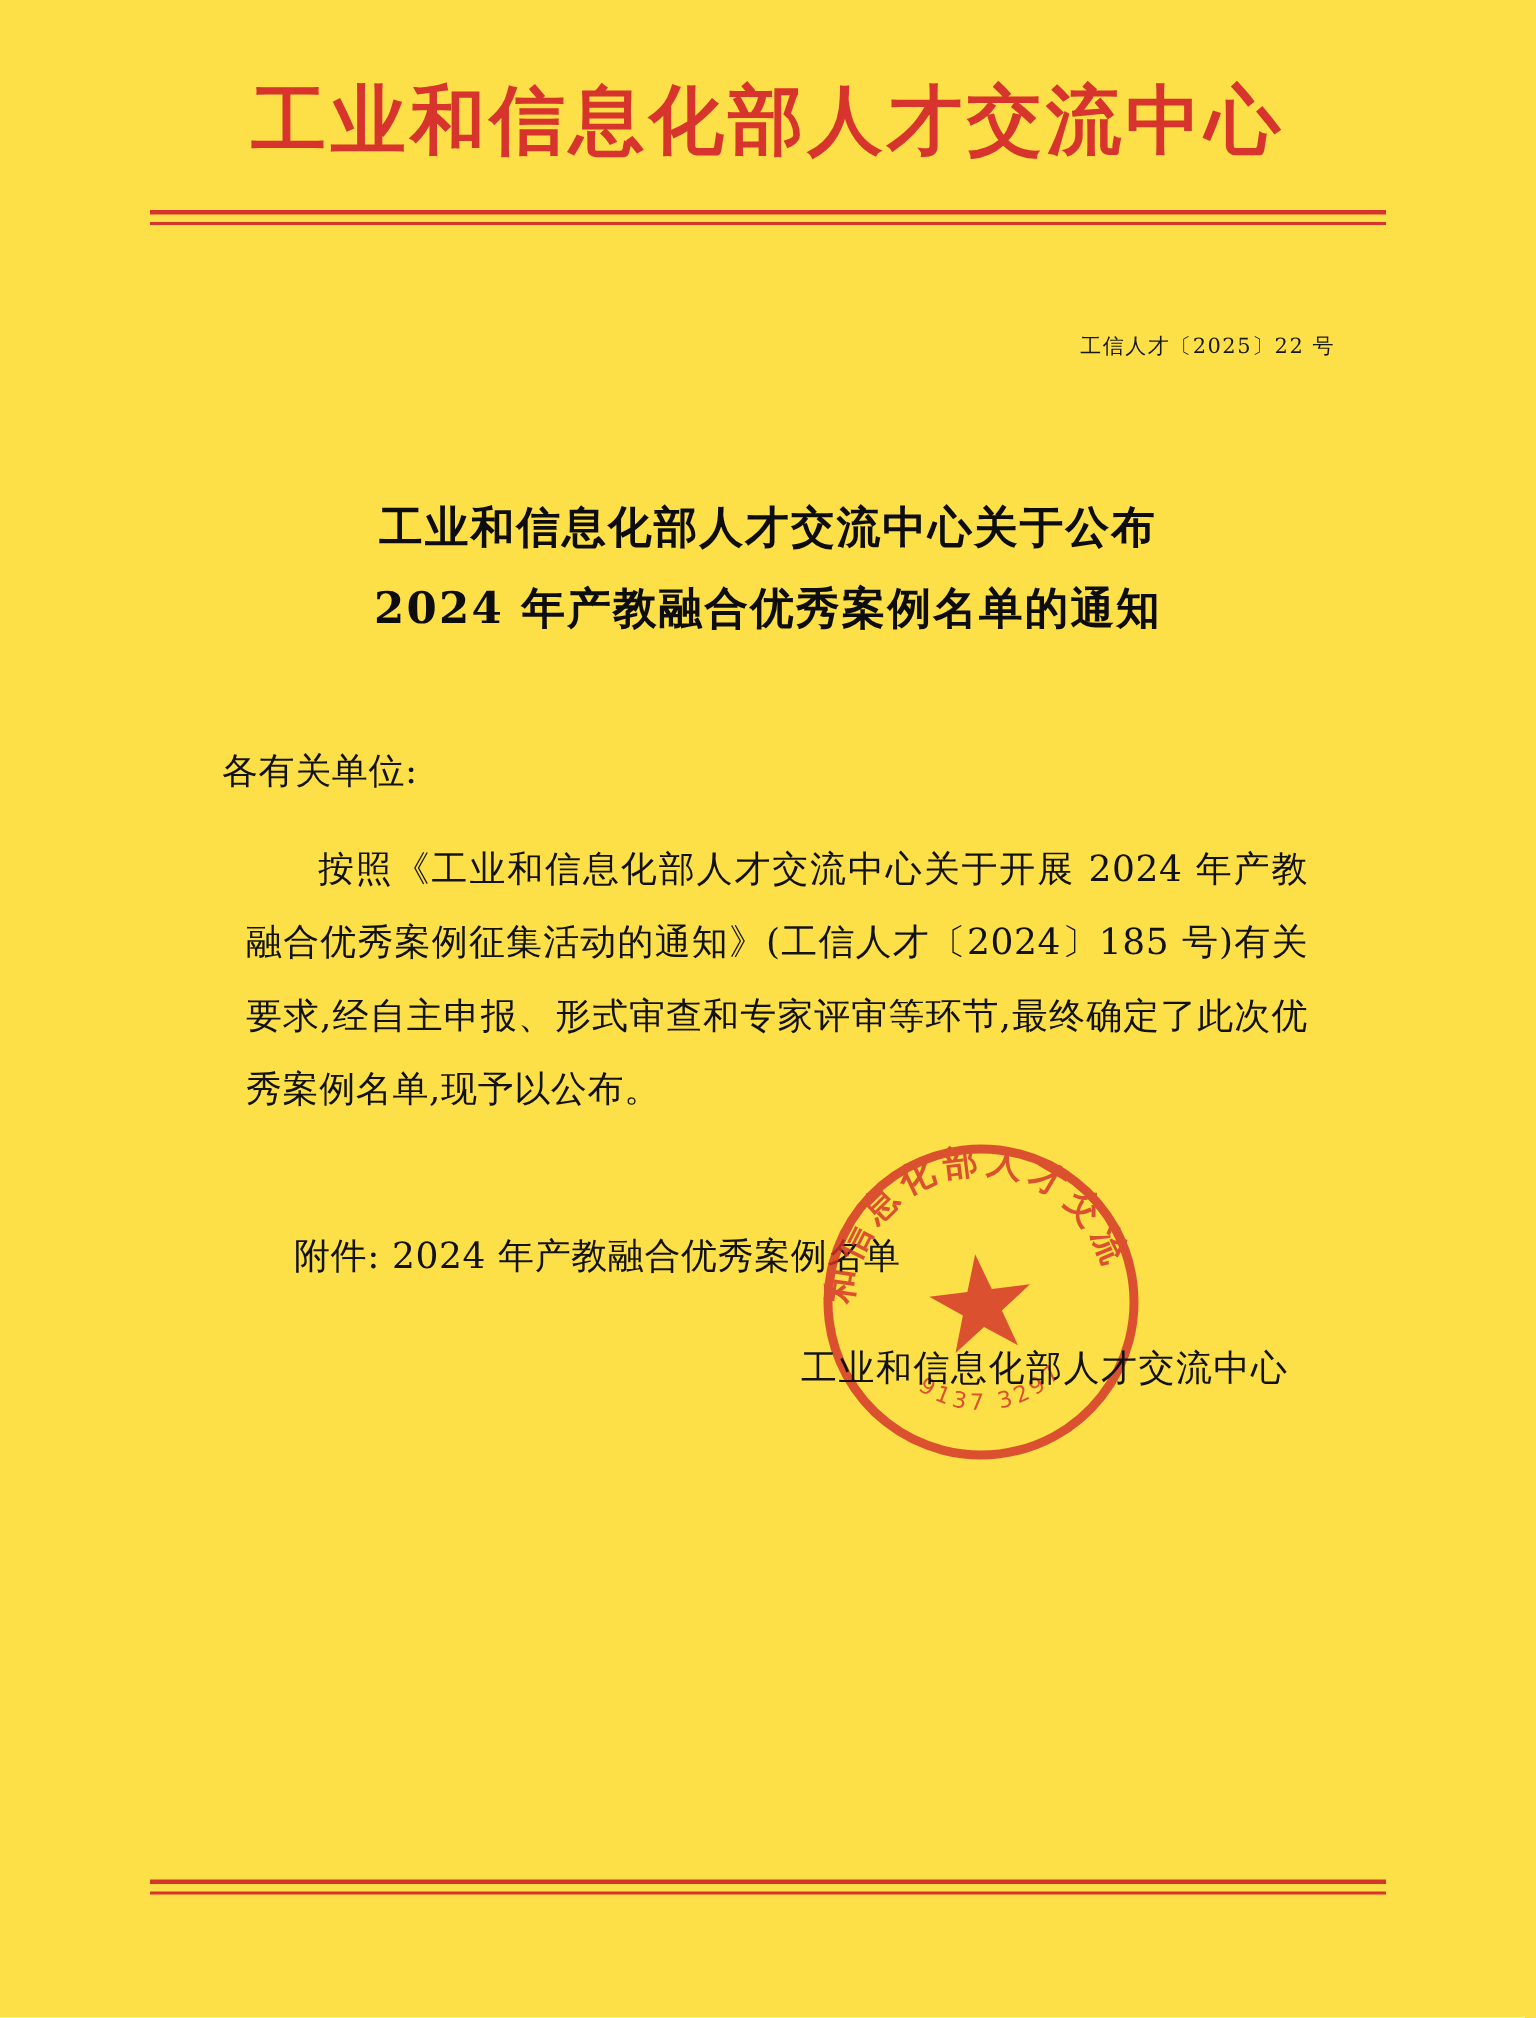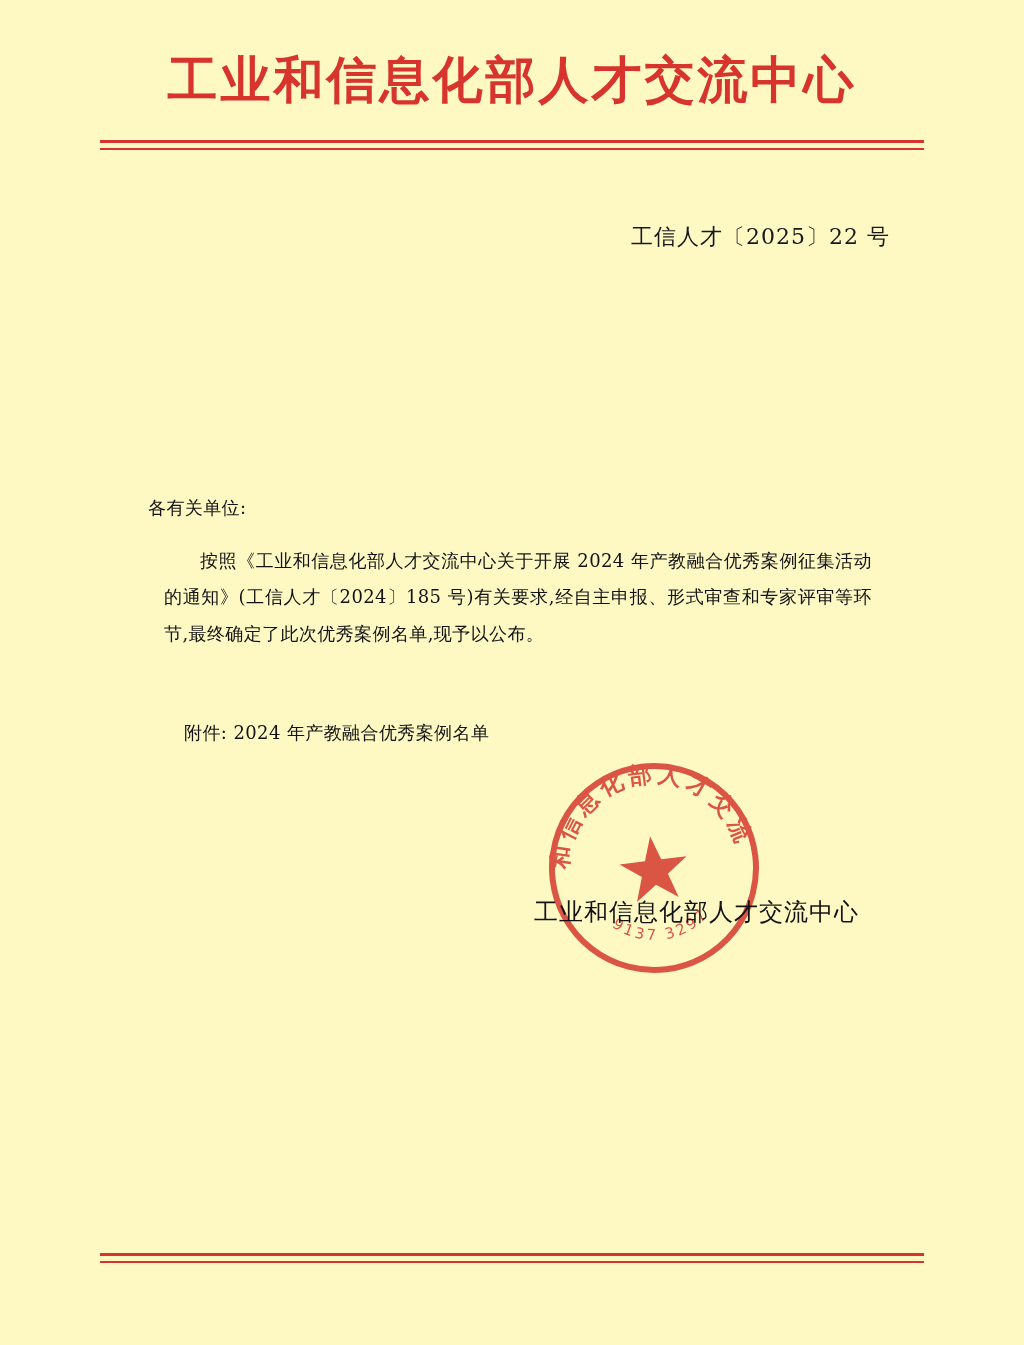--- a/index.html
+++ b/index.html
@@ -12,21 +12,21 @@
     height: 1345px;
     position: relative;
     font-family: "DejaVu Serif", "Liberation Serif", serif;
     color: #111;
     overflow: hidden;
   }
 
   .page {
     position: absolute;
     inset: 0;
-    background: #fef9c3;
+    background: #fde047;
   }
 
   
   .letterhead {
     position: absolute;
     top: 52px;
     left: 0;
     width: 100%;
     text-align: center;
   }
@@ -58,21 +58,21 @@
     height: 1.5px;
     background: #d6342c;
     width: 100%;
   }
 
   
   .doc-number {
     position: absolute;
     top: 222px;
     right: 134px;
-    font-size: 22px;
+    font-size: 14px;
     letter-spacing: 1px;
     color: #17171a;
   }
 
   
   .doc-title {
     position: absolute;
     top: 325px;
     left: 0;
     width: 100%;
@@ -86,21 +86,21 @@
   .doc-title .line {
     display: block;
   }
 
   
   .body-block {
     position: absolute;
     top: 490px;
     left: 148px;
     width: 740px;
-    font-size: 18px;
+    font-size: 24px;
     line-height: 2.04;
     letter-spacing: 0.4px;
     color: #121214;
   }
   .salutation {
     margin: 0 0 2px 0;
   }
   .para {
     margin: 16px;
     text-indent: 2em;
@@ -162,20 +162,24 @@
   </div>
 
   <div class="rule-group">
     <div class="rule-thick"></div>
     <div class="rule-gap"></div>
     <div class="rule-thin"></div>
   </div>
 
   <div class="doc-number">工信人才〔2025〕22 号</div>
 
+  <div class="doc-title">
+    <span class="line">工业和信息化部人才交流中心关于公布</span>
+    <span class="line">2024 年产教融合优秀案例名单的通知</span>
+  </div>
 
   <div class="body-block">
     <p class="salutation">各有关单位:</p>
     <p class="para">按照《工业和信息化部人才交流中心关于开展 2024 年产教融合优秀案例征集活动的通知》(工信人才〔2024〕185 号)有关要求,经自主申报、形式审查和专家评审等环节,最终确定了此次优秀案例名单,现予以公布。</p>
     <p class="attachment">附件: 2024 年产教融合优秀案例名单</p>
   </div>
 
   <div class="seal">
     <svg viewBox="0 0 232 232" width="232" height="232" aria-hidden="true">
       <defs>

